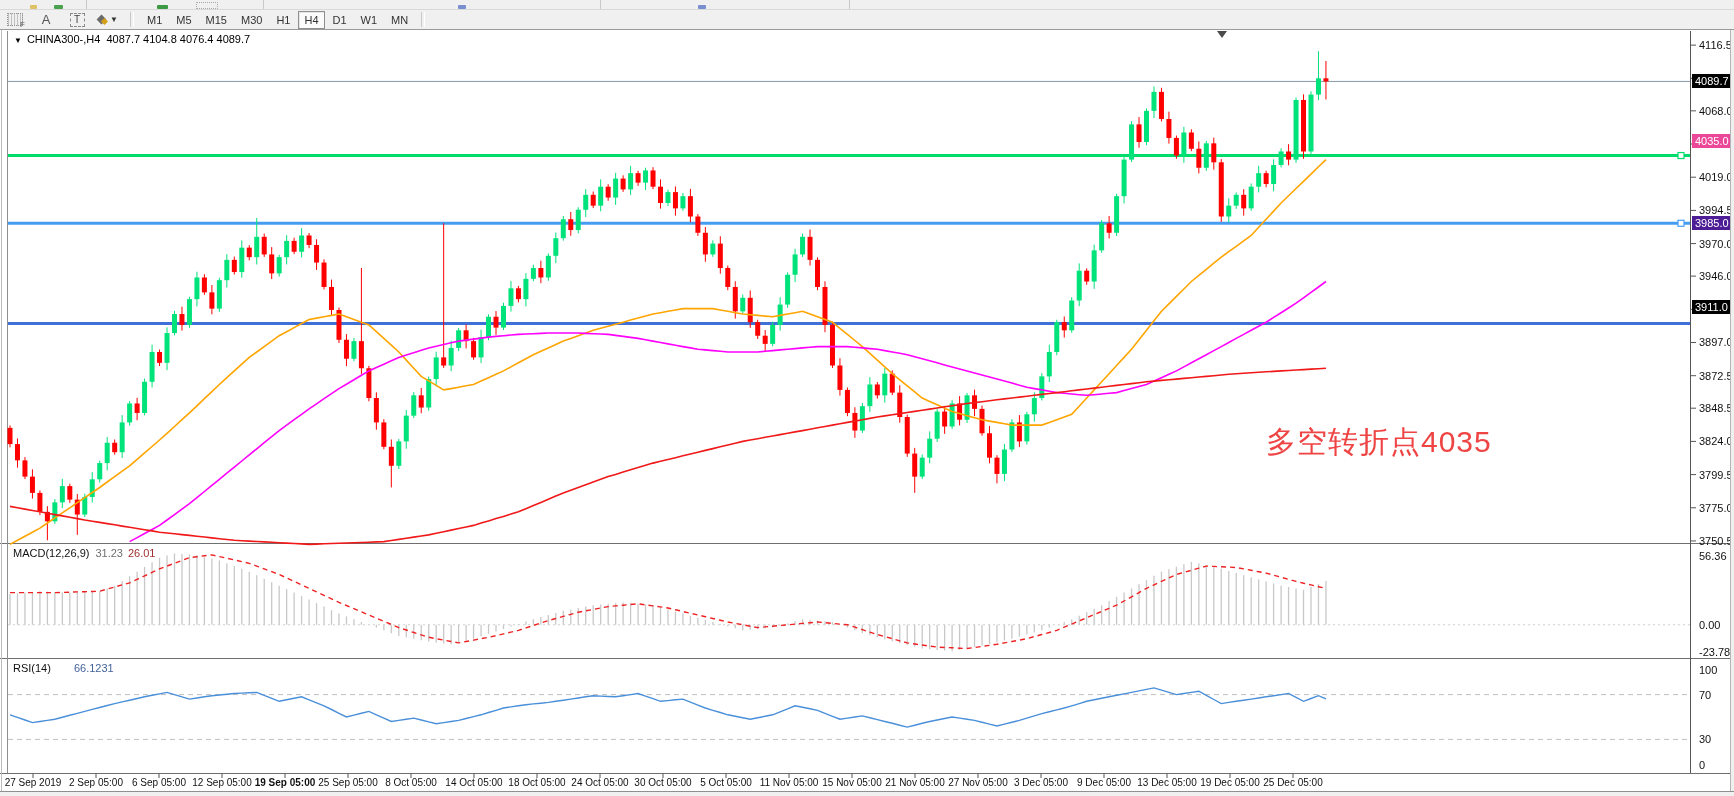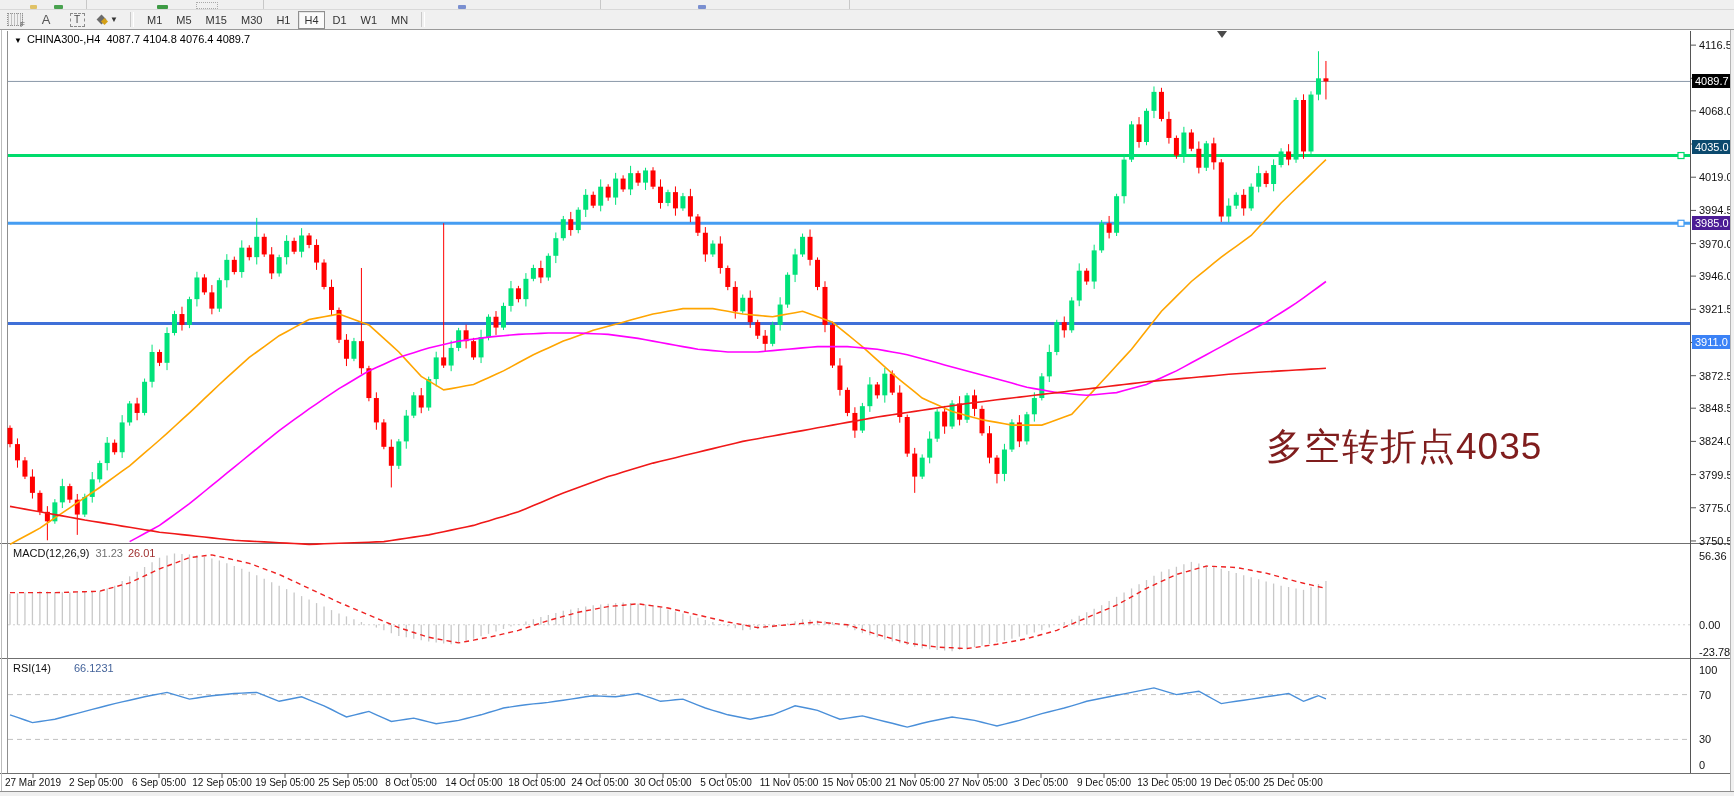--- a/index.html
+++ b/index.html
@@ -27,21 +27,21 @@
   #svg-layer{position:absolute;left:0;top:0;z-index:2;pointer-events:none;}
   .lbl{position:absolute;z-index:3;white-space:nowrap;}
   #symbol-line{left:14px;top:33px;font-size:11px;color:#000;z-index:4;}
   #symbol-line .tri{font-size:8px;margin-right:5px;}
   #macd-line,#rsi-line{font-size:11px;color:#111;z-index:4;text-align:right;}
   #macd-line{left:13px;top:547px;}
   #rsi-line{left:13px;top:662px;}
   .ind-v1{color:#6f6f6f;margin-left:6px;}
   .ind-v2{color:#a03030;margin-left:5px;}
   .ind-v3{color:#44639a;margin-left:23px;}
-  #annotation{left:1266px;top:422px;font-size:37px;color:#7f1d1d;z-index:4;letter-spacing:1px;}
+  #annotation{left:1266px;top:422px;font-size:30px;color:#ef4444;z-index:4;letter-spacing:1px;}
   .axis-lbl{position:absolute;left:1699px;font-size:11px;color:#111;z-index:3;}
   .badge{position:absolute;left:1692px;width:42px;height:14px;font-size:11px;color:#fff;display:flex;align-items:center;padding-left:3px;box-sizing:border-box;z-index:4;}
   .date-lbl{position:absolute;top:777px;font-size:10px;color:#111;transform:translateX(-50%);z-index:3;}
   #bottom-strip{left:0;top:791px;width:1734px;height:5px;background:#f0f0f0;border-top:1px solid #8f8f8f;z-index:5;}
   #right-edge{left:1730px;top:29px;width:4px;height:762px;background:#f0f0f0;border-left:1px solid #b5b5b5;z-index:4;}
 </style>
 </head>
 <body>
 
 <div id="top-strip" class="abs">
@@ -718,30 +718,30 @@
     <div class="axis-lbl" style="top: 501.776px;">3775.0</div>
     <div class="axis-lbl" style="top: 534.968px;">3750.5</div>
     <div class="axis-lbl" style="top: 550px;">56.36</div>
     <div class="axis-lbl" style="top: 618.766px;">0.00</div>
     <div class="axis-lbl" style="top: 646px;">-23.78</div>
     <div class="axis-lbl" style="top: 664px;">100</div>
     <div class="axis-lbl" style="top: 688.6px;">70</div>
     <div class="axis-lbl" style="top: 733.4px;">30</div>
     <div class="axis-lbl" style="top: 759px;">0</div>
     <div class="badge" style="top: 74.4359px; background: rgb(0, 0, 0); color: rgb(255, 255, 255);">4089.7</div>
-    <div class="badge" style="top: 140px; background: #0c4a6e; color: rgb(255, 255, 255);">4035.0</div>
+    <div class="badge" style="top: 134px; background: #ec4899; color: rgb(255, 255, 255);">4035.0</div>
     <div class="badge" style="top: 216.278px; background: #4c1d95; color: rgb(255, 255, 255);">3985.0</div>
-    <div class="badge" style="top: 335px; background: #3b82f6; color: rgb(255, 255, 255);">3911.0</div>
+    <div class="badge" style="top: 300px; background: #000000; color: rgb(255, 255, 255);">3911.0</div>
   </div>
 <div id="date-labels">
-    <div class="date-lbl" style="left: 33px;">27 Mar 2019</div>
+    <div class="date-lbl" style="left: 33px;">27 Sep 2019</div>
     <div class="date-lbl" style="left: 96px;">2 Sep 05:00</div>
     <div class="date-lbl" style="left: 159px;">6 Sep 05:00</div>
     <div class="date-lbl" style="left: 222px;">12 Sep 05:00</div>
-    <div class="date-lbl" style="left: 285px;">19 Sep 05:00</div>
+    <div class="date-lbl" style="left: 285px; font-weight: bold;">19 Sep 05:00</div>
     <div class="date-lbl" style="left: 348px;">25 Sep 05:00</div>
     <div class="date-lbl" style="left: 411px;">8 Oct 05:00</div>
     <div class="date-lbl" style="left: 474px;">14 Oct 05:00</div>
     <div class="date-lbl" style="left: 537px;">18 Oct 05:00</div>
     <div class="date-lbl" style="left: 600px;">24 Oct 05:00</div>
     <div class="date-lbl" style="left: 663px;">30 Oct 05:00</div>
     <div class="date-lbl" style="left: 726px;">5 Oct 05:00</div>
     <div class="date-lbl" style="left: 789px;">11 Nov 05:00</div>
     <div class="date-lbl" style="left: 852px;">15 Nov 05:00</div>
     <div class="date-lbl" style="left: 915px;">21 Nov 05:00</div>

